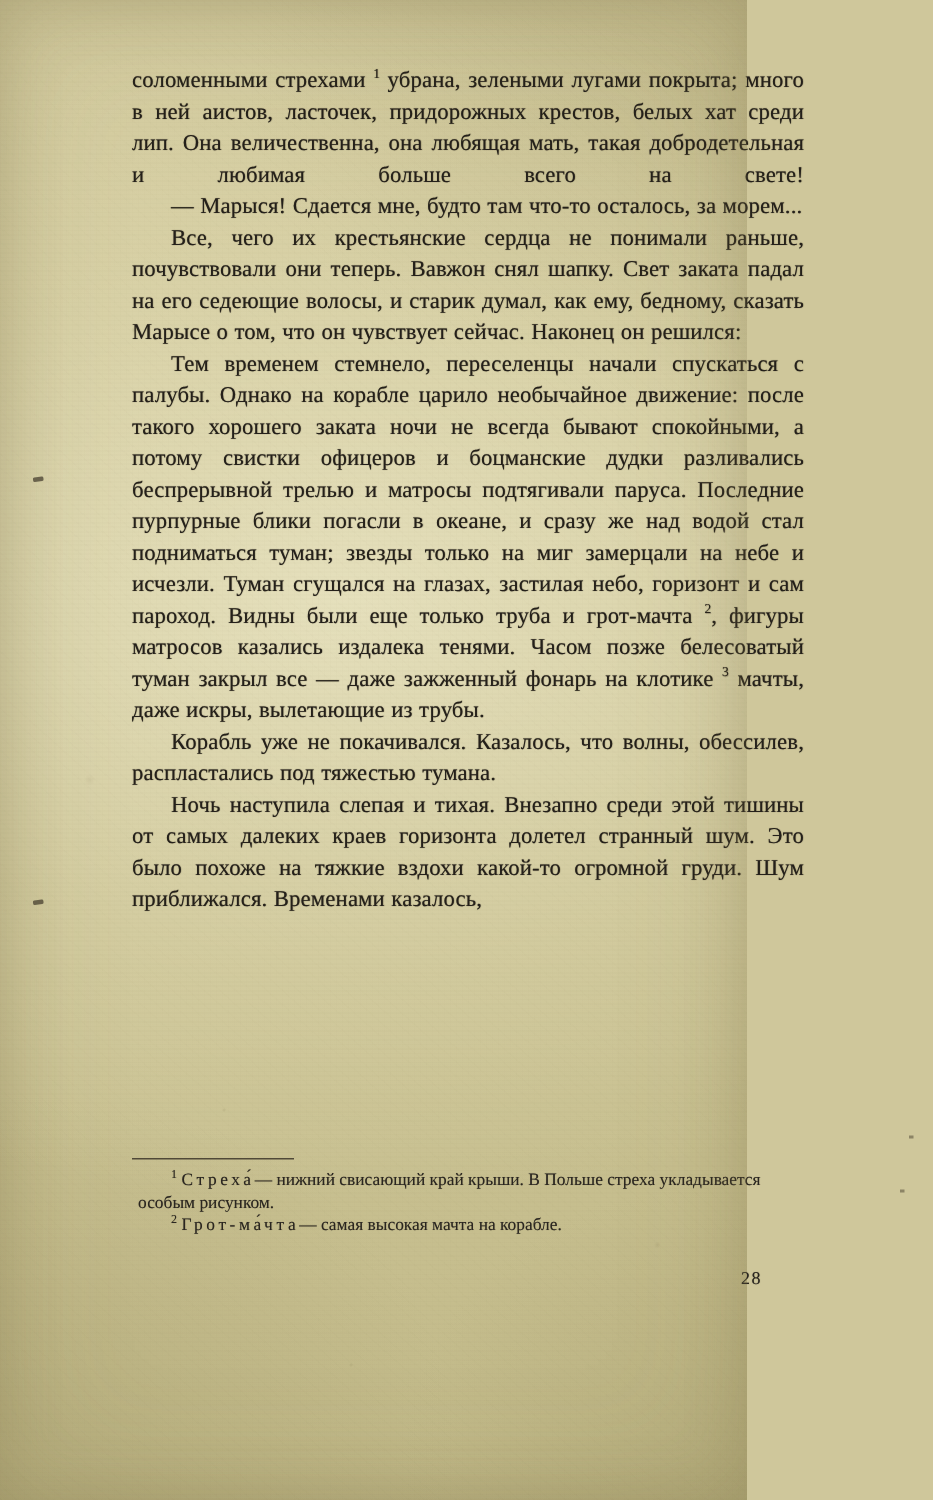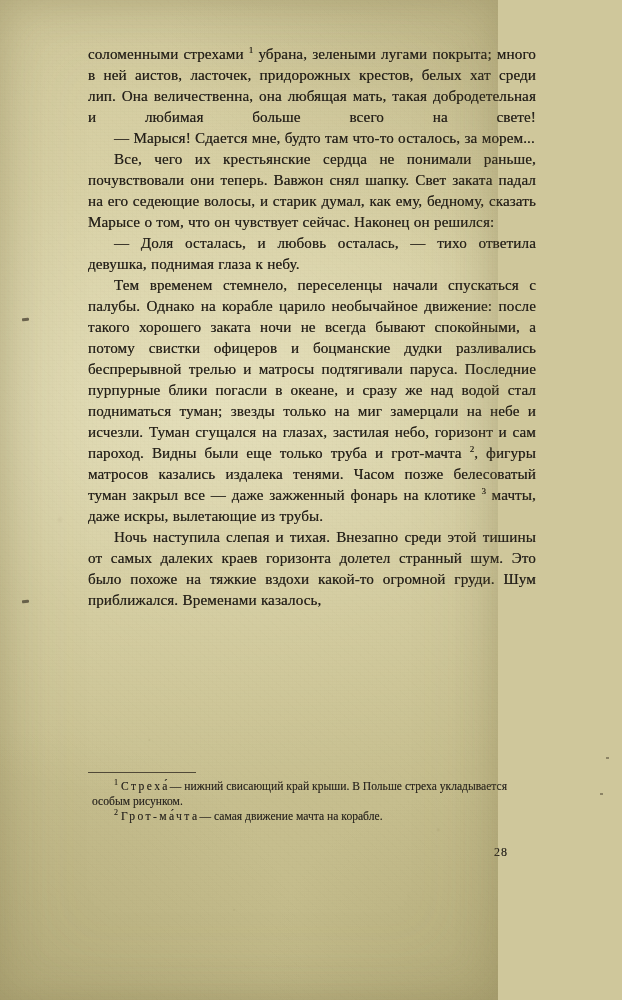--- a/index.html
+++ b/index.html
@@ -175,36 +175,36 @@
   <div class="edge-tick" id="tick-bot"></div>
 
   <div id="textblock">
 
     <p class="para noindent last-justify"><span>соломенными стрехами </span><span class="sup">1</span><span> убрана, зелеными лугами покрыта; много в ней аистов, ласточек, придорожных крестов, белых хат среди лип. Она величественна, она любящая мать, такая добродетельная и любимая больше всего на свете!</span></p>
 
     <p class="para dialog"><span>— Марыся! Сдается мне, будто там что-то осталось, за морем...</span></p>
 
     <p class="para"><span>Все, чего их крестьянские сердца не понимали раньше, почувствовали они теперь. Вавжон снял шапку. Свет заката падал на его седеющие волосы, и старик думал, как ему, бедному, сказать Марысе о том, что он чувствует сейчас. Наконец он решился:</span></p>
 
-    <p class="para dialog"><span>— Доля осталась, и любовь осталась, — тихо ответила девушка, поднимая глаза к небу.</span></p>
 
     <p class="para"><span>Тем временем стемнело, переселенцы начали спускаться с палубы. Однако на корабле царило необычайное движение: после такого хорошего заката ночи не всегда бывают спокойными, а потому свистки офицеров и боцманские дудки разливались беспрерывной трелью и матросы подтягивали паруса. Последние пурпурные блики погасли в океане, и сразу же над водой стал подниматься туман; звезды только на миг замерцали на небе и исчезли. Туман сгущался на глазах, застилая небо, горизонт и сам пароход. Видны были еще только труба и грот-мачта </span><span class="sup">2</span><span>, фигуры матросов казались издалека тенями. Часом позже белесоватый туман закрыл все — даже зажженный фонарь на клотике </span><span class="sup">3</span><span> мачты, даже искры, вылетающие из трубы.</span></p>
 
+    <p class="para"><span>Корабль уже не покачивался. Казалось, что волны, обессилев, распластались под тяжестью тумана.</span></p>
 
     <p class="para"><span>Ночь наступила слепая и тихая. Внезапно среди этой тишины от самых далеких краев горизонта долетел странный шум. Это было похоже на тяжкие вздохи какой-то огромной груди. Шум приближался. Временами казалось,</span></p>
 
   </div>
 
   <div id="fn-rule"></div>
 
   <div id="footnotes">
 
     <p class="fn"><span class="sup">1</span>&nbsp;<span class="spaced">Стреха́</span><span class="dash">— нижний свисающий край крыши. В Польше стреха укладывается особым рисунком.</span></p>
 
-    <p class="fn"><span class="sup">2</span>&nbsp;<span class="spaced">Грот-ма́чта</span><span class="dash">— самая движение мачта на корабле.</span></p>
+    <p class="fn"><span class="sup">2</span>&nbsp;<span class="spaced">Грот-ма́чта</span><span class="dash">— самая высокая мачта на корабле.</span></p>
 
 
   </div>
 
   <div id="folio">28</div>
 
   <div id="vignette"></div>
 </div>
 
 </body></html>

